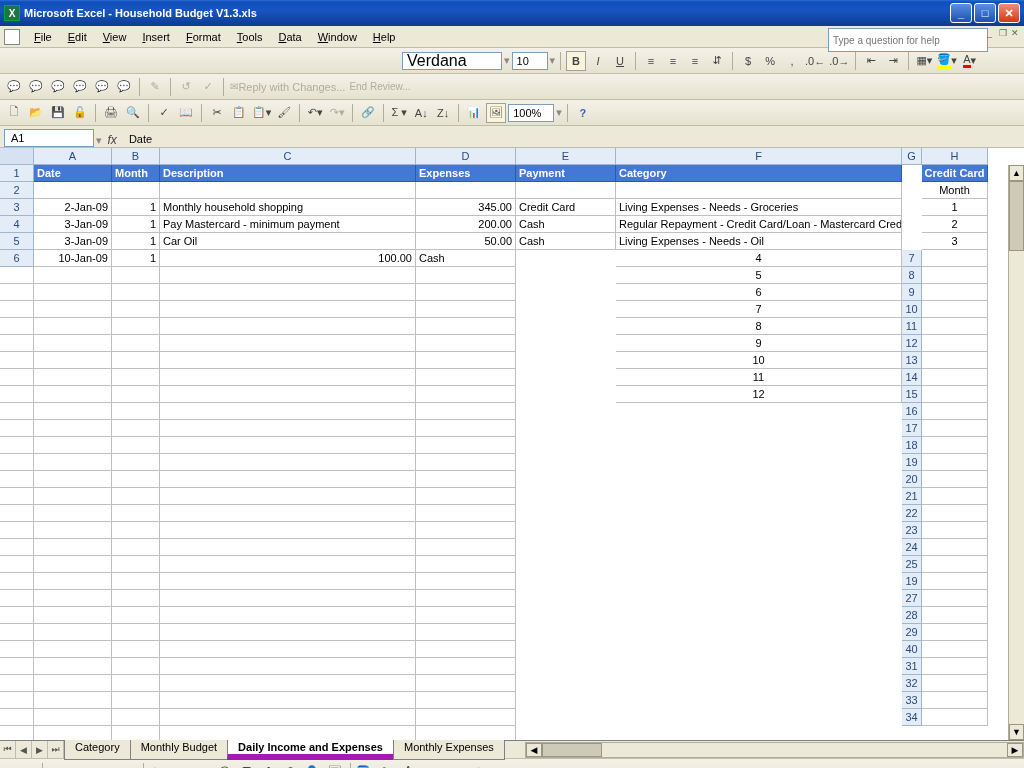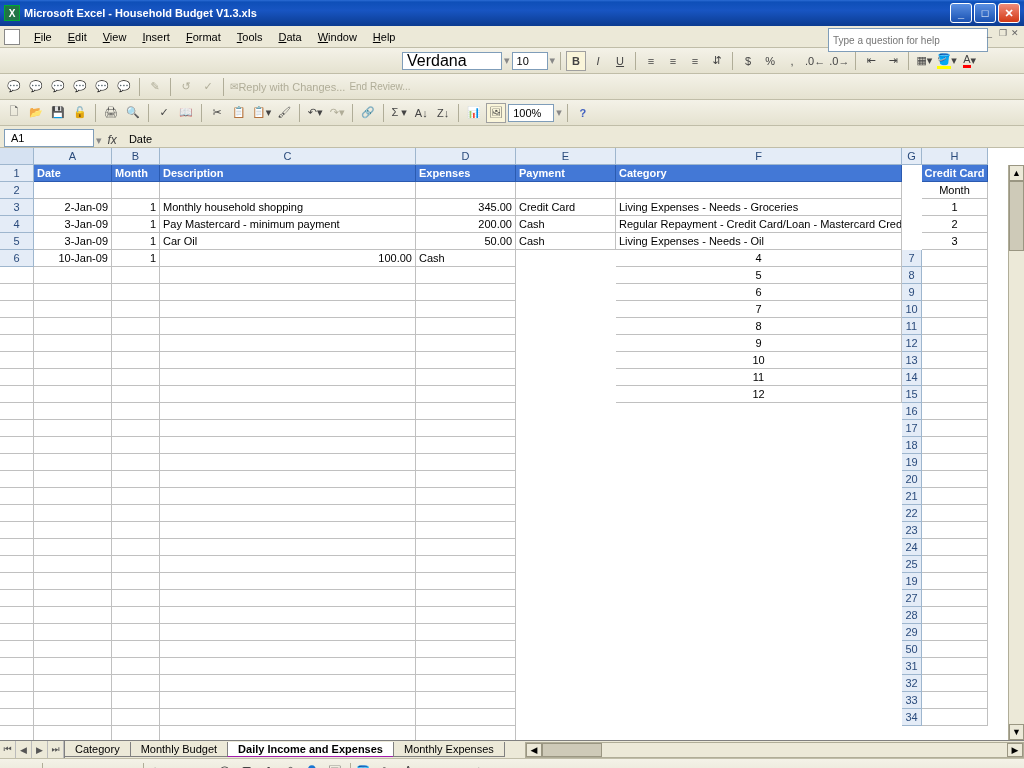--- a/index.html
+++ b/index.html
@@ -48,21 +48,21 @@
 .cell.r { justify-content:flex-end; }
 .cell.c { justify-content:center; }
 .hcell { background:#4378d6; color:#fff; font-weight:bold; border-right:1px solid #2a5ab0; border-bottom:1px solid #2a5ab0; }
 .noborder { border-right:1px solid #fff !important; border-bottom:1px solid #fff !important; background:#fff; }
 
 
 .sheet-tabs { height:18px; background:#ece9d8; display:flex; align-items:center; border-top:1px solid #808080; font-size:10px; }
 .tab-nav { display:flex; border-right:1px solid #808080; }
 .tab-nav .nbtn { width:16px; height:17px; display:flex; align-items:center; justify-content:center; border-right:1px solid #bbb; color:#555; cursor:default; font-size:9px; }
 .tab { padding:1px 10px; border:1px solid #808080; border-top:none; background:#ece9d8; margin-left:-1px; cursor:default; position:relative; }
-.tab.active { background:#fff; font-weight:bold; border-bottom:1px solid #a21caf; }
+.tab.active { background:#fff; font-weight:bold; border-bottom:6px solid #a21caf; }
 .hscroll { flex:1; margin-left:20px; height:16px; background:#ece9d8; border:1px solid #b0ad98; display:flex; }
 .hscroll .thumb { width:60px; background:#cecab8; border:1px solid #9a9682; }
 .hscroll .arrow { width:16px; background:#ece9d8; border:1px solid #9a9682; display:flex; align-items:center; justify-content:center; font-size:9px;}
 .hscroll .track { flex:1; }
 
 
 .drawbar { height:26px; background:linear-gradient(#f4f2e8,#e5e2d0); display:flex; align-items:center; padding:0 4px; gap:2px; border-top:1px solid #c0bda8; }
 .vscroll { position:absolute; right:0; top:17px; bottom:0; width:16px; background:#ece9d8; border-left:1px solid #b0ad98; }
 .vscroll .arrow { height:16px; border:1px solid #9a9682; display:flex; align-items:center; justify-content:center; font-size:9px;}
 .vscroll .thumb { height:70px; background:#cecab8; border:1px solid #9a9682;}
@@ -458,21 +458,21 @@
       <div class="cell noborder"></div>
       <div class="rowhdr">29</div>
       <div class="cell"></div>
       <div class="cell"></div>
       <div class="cell"></div>
       <div class="cell"></div>
       <div class="cell"></div>
       <div class="cell"></div>
       <div class="cell noborder"></div>
       <div class="cell noborder"></div>
-      <div class="rowhdr">50</div>
+      <div class="rowhdr">40</div>
       <div class="cell"></div>
       <div class="cell"></div>
       <div class="cell"></div>
       <div class="cell"></div>
       <div class="cell"></div>
       <div class="cell"></div>
       <div class="cell noborder"></div>
       <div class="cell noborder"></div>
       <div class="rowhdr">31</div>
       <div class="cell"></div>

